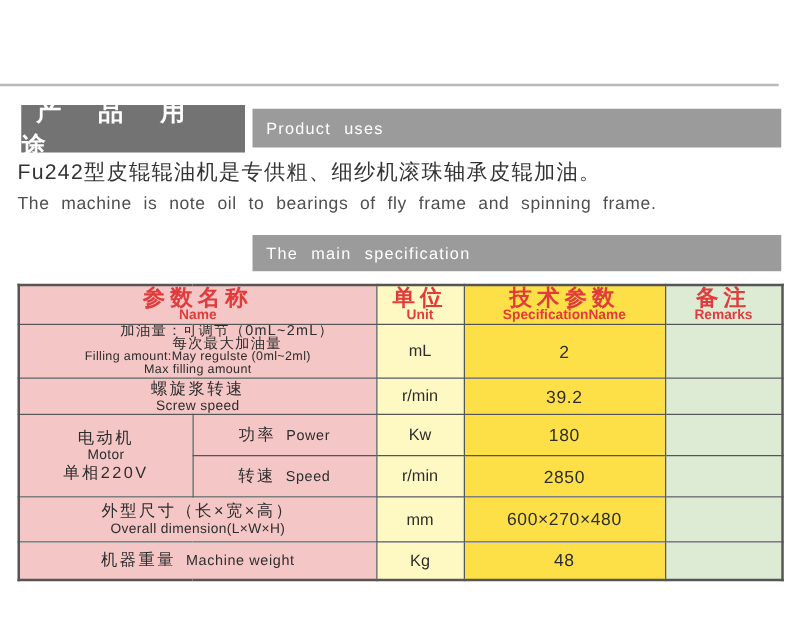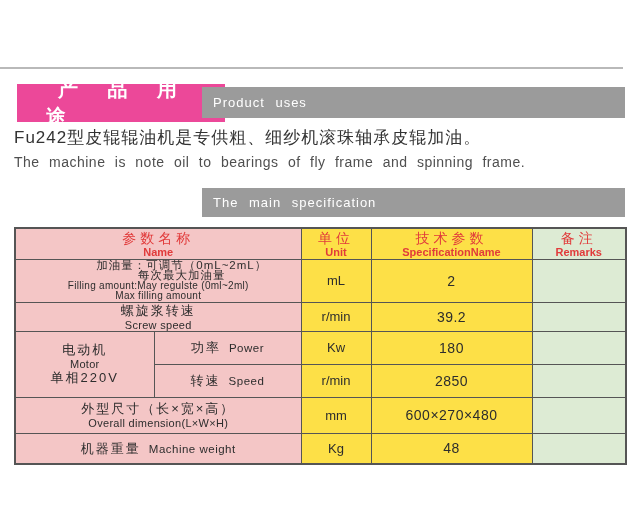--- a/index.html
+++ b/index.html
@@ -8,22 +8,22 @@
     font-family:"Liberation Sans","DejaVu Sans",sans-serif;
     -webkit-font-smoothing:antialiased;color:#2d2d2d;overflow:hidden;
   }
   .top-rule{position:absolute;left:0;top:67px;width:623px;height:2px;background:#b9b9b9;}
 
   .band{position:absolute;left:17px;width:608px;}
   .band1{top:84px;height:38px;}
   .band2{top:185px;height:36px;}
   .band .zh-box{
     position:absolute;left:0;top:0;width:179px;height:100%;
-    background:#ec4899;color:#ffffff;display:flex;align-items:center;justify-content:center;
-    font-size:20px;font-weight:bold;padding-left:29px;
+    background:#737373;color:#ffffff;display:flex;align-items:center;justify-content:center;
+    font-size:20px;font-weight:bold;
   }
   .band1 .zh-box{letter-spacing:12px;text-indent:12px;}
   .band2 .zh-box{letter-spacing:3px;text-indent:3px;}
   .band .en-bar{
     position:absolute;left:185px;top:3px;width:423px;height:calc(100% - 7px);
     background:#9b9b9b;color:#ffffff;display:flex;align-items:center;
     font-size:13px;padding-left:11px;box-sizing:border-box;letter-spacing:1px;word-spacing:6px;
   }
 
   .intro-zh{position:absolute;left:14px;top:126px;font-size:17px;color:#333333;letter-spacing:1px;}
@@ -32,34 +32,34 @@
   table.spec{
     position:absolute;left:14px;top:227px;width:611px;
     border-collapse:collapse;table-layout:fixed;
     border:2px solid #555555;
   }
   table.spec td{
     border:1px solid #555555;text-align:center;vertical-align:middle;
     padding:0;overflow:hidden;
   }
   .col-name{background:#f4c6c6;}
-  .col-unit{background:#fde047;}
+  .col-unit{background:#fef9c3;}
   .col-spec{background:#fde047;}
   .col-remarks{background:#ddebd4;}
 
   tr.h-head{height:31px;}
   tr.h-r1{height:43px;}
   tr.h-r2{height:29px;}
   tr.h-r3{height:33px;}
   tr.h-r4{height:33px;}
   tr.h-r5{height:36px;}
   tr.h-r6{height:31px;}
 
   .red{color:#e13b3b;}
-  .hzh{display:block;font-size:14px;font-weight:normal;letter-spacing:4px;line-height:16px;}
+  .hzh{display:block;font-size:18px;font-weight:bold;letter-spacing:4px;line-height:16px;}
   .hen{display:block;font-size:11px;font-weight:bold;line-height:12px;}
 
   .zh-line{display:block;font-size:13px;letter-spacing:2px;line-height:16px;}
   .en-line{display:block;font-size:11px;line-height:12px;letter-spacing:0.3px;}
   .tight .zh-line{font-size:11.5px;line-height:10.5px;letter-spacing:1px;padding-left:47px;}
   .tight .en-line{font-size:10px;line-height:10.5px;}
   .unit-txt{font-size:13px;}
   .spec-txt{font-size:14px;letter-spacing:0.5px;}
   .inline-zh{font-size:13px;letter-spacing:2px;margin-right:8px;}
   .inline-en{font-size:11.5px;letter-spacing:0.5px;}

